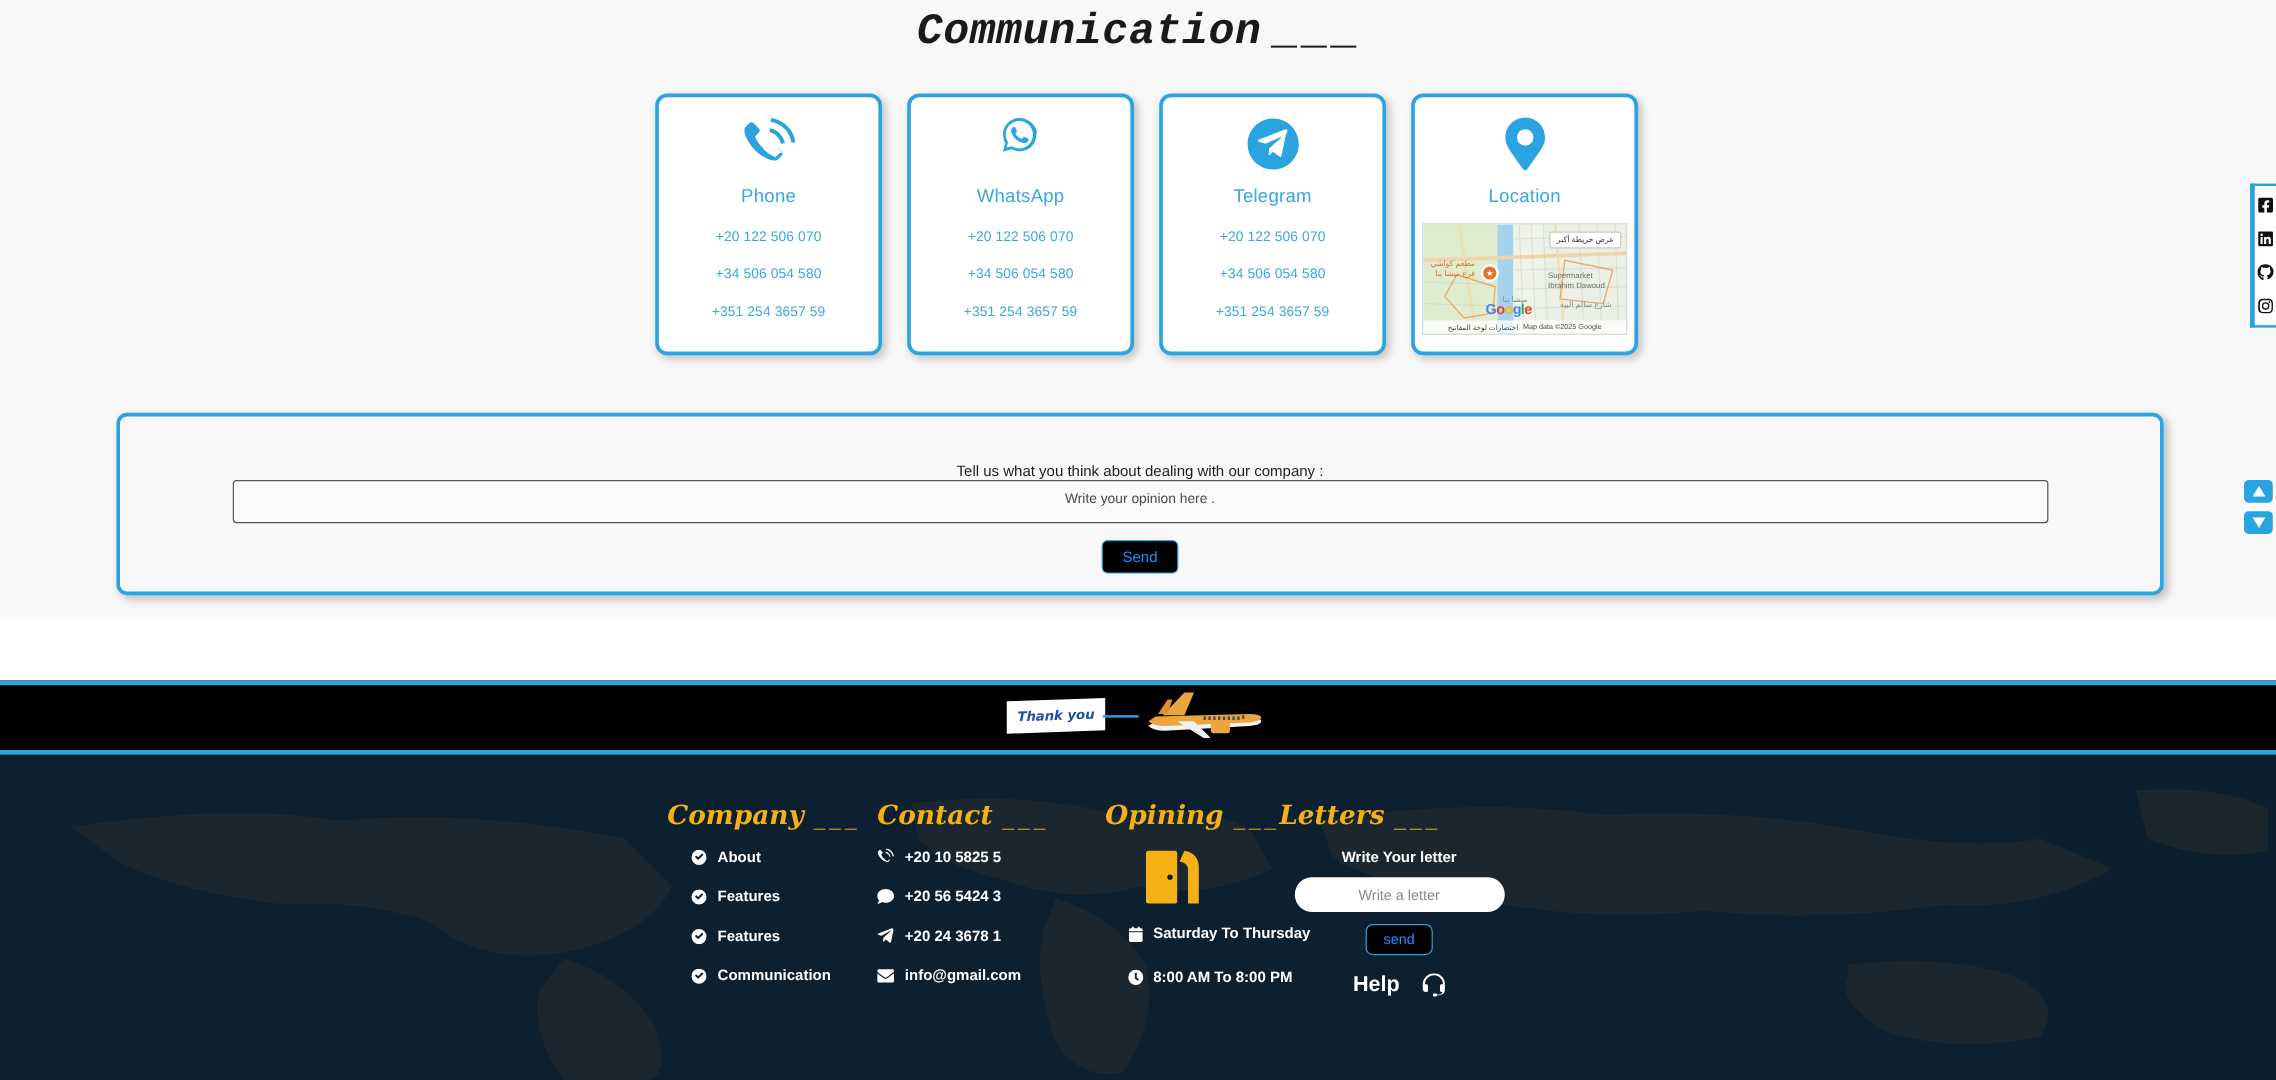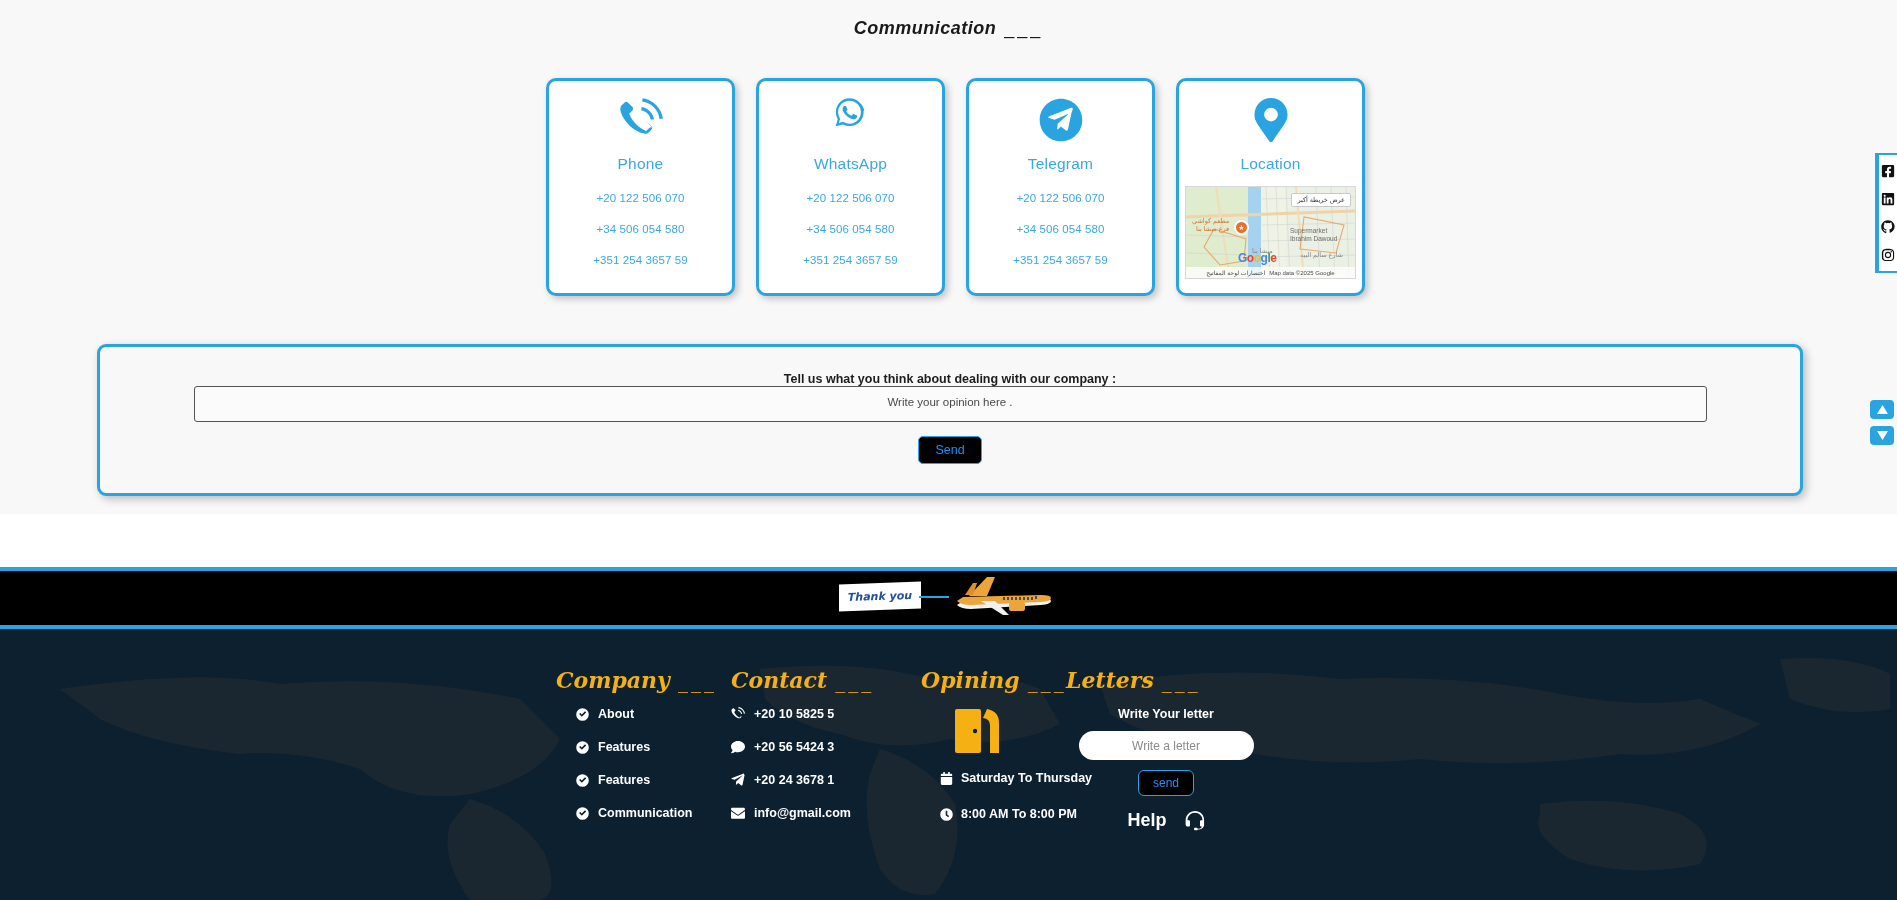--- a/index.html
+++ b/index.html
@@ -12,26 +12,26 @@
   #page { position: relative; width: 1897px; height: 900px; }
 
   
   .comm-section {
     position: absolute; left: 0; top: 0;
     width: 1897px; height: 514px;
     background: #f8f8f8;
   }
   .section-title {
     text-align: center;
-    font-family: Liberation Sans, sans-serif;
+    font-family: Liberation Mono, monospace;
     font-style: italic;
     font-weight: 700;
-    font-size: 18px;
+    font-size: 36px;
     color: #1a1a1a;
-    padding-top: 18px;
+    padding-top: 6px;
     letter-spacing: .5px;
   }
   .title-dashes {
     display: inline-block;
     margin-left: 8px;
     letter-spacing: 3px;
     font-style: normal;
     font-weight: 400;
   }
 
@@ -135,22 +135,21 @@
     width: 1706px; height: 152px;
     background: #f8f8f8;
     border: 3px solid #29a4e0;
     border-radius: 9px;
     box-shadow: 3px 3px 8px rgba(0,0,0,.25);
   }
   .feedback-label {
     text-align: center;
     font-size: 12.5px;
     color: #1d1d1d;
-    padding-top: 25px;
-    font-weight: bold;
+    padding-top: 39px;
   }
   .opinion-input {
     display: block;
     margin: 0 auto 0;
     width: 1513px; height: 36px;
     background: #fbfbfb;
     border: 1px solid #555;
     border-radius: 3px;
     font-family: "Liberation Sans", sans-serif;
     font-size: 11.5px;

